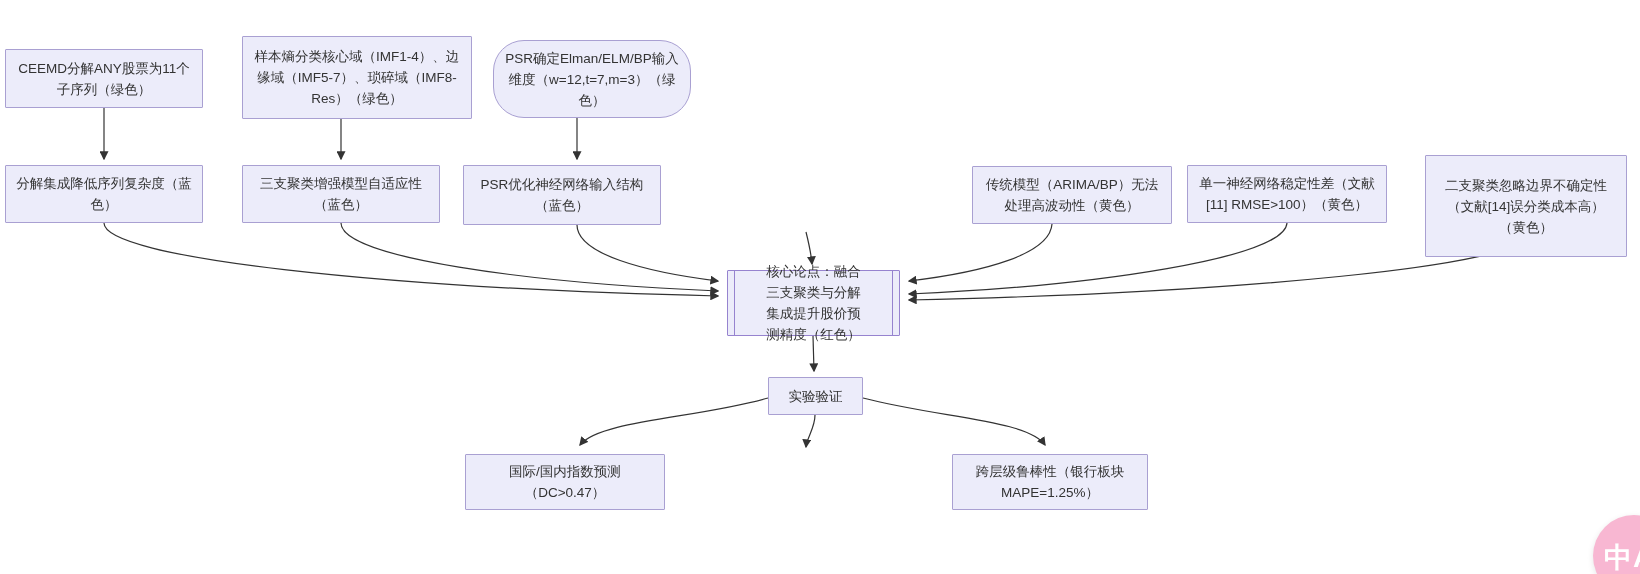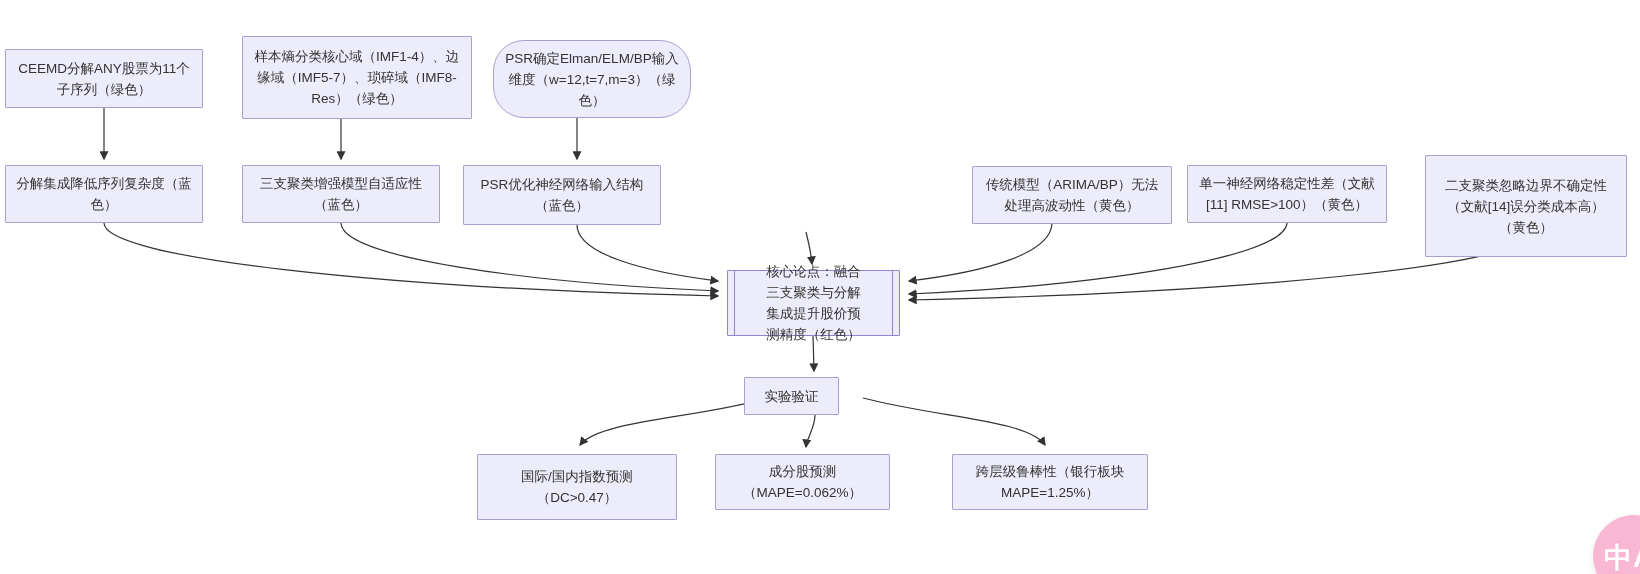--- a/index.html
+++ b/index.html
@@ -29,22 +29,22 @@
   .n-entropy {left:242px; top:36px;  width:230px;height:83px;}
   .n-psrdim  {left:493px; top:40px;  width:198px;height:78px;border-radius:31px;}
   .n-decomp  {left:5px;   top:165px; width:198px;height:58px;}
   .n-threeway{left:242px; top:165px; width:198px;height:58px;}
   .n-psropt  {left:463px; top:165px; width:198px;height:60px;}
   .n-mape    {left:715px; top:157px; width:182px;height:75px;}
   .n-trad    {left:952px; top:166px; width:200px;height:58px;margin-left:20px;}
   .n-single  {left:1187px;top:165px; width:200px;height:58px;}
   .n-twoway  {left:1425px;top:155px; width:202px;height:102px;}
   .n-core    {left:727px; top:270px; width:173px;height:66px;}
-  .n-exp     {left:744px; top:377px; width:95px; height:38px;}
-  .n-idx     {left:477px; top:454px; width:200px;height:66px;}
+  .n-exp     {left:768px; top:377px; width:95px; height:38px;}
+  .n-idx     {left:465px; top:454px; width:200px;height:56px;}
   .n-stock   {left:715px; top:454px; width:175px;height:56px;}
   .n-robust  {left:952px; top:454px; width:196px;height:56px;}
 
   .translate-btn{
     position:absolute;left:1593px;top:515px;width:82px;height:82px;
     background:#F8B7D2;border-radius:50%;border:none;cursor:pointer;
     box-shadow:0 2px 6px rgba(0,0,0,0.10);
   }
   .translate-btn .glyph{
     position:absolute;left:11px;top:24px;
@@ -93,20 +93,19 @@
   <div class="node n-psropt">PSR优化神经网络输入结构（蓝色）</div>
   <div class="node n-trad">传统模型（ARIMA/BP）无法处理高波动性（黄色）</div>
   <div class="node n-single">单一神经网络稳定性差（文献[11] RMSE&gt;100）（黄色）</div>
   <div class="node n-twoway">二支聚类忽略边界不确定性（文献[14]误分类成本高）（黄色）</div>
 
   <div class="node core n-core">核心论点：融合三支聚类与分解集成提升股价预测精度（红色）</div>
 
   <div class="node n-exp">实验验证</div>
 
   <div class="node n-idx">国际/国内指数预测（DC&gt;0.47）</div>
-  <div class="node n-stock">成分股预测（MAPE=0.062%）</div>
   <div class="node n-robust">跨层级鲁棒性（银行板块MAPE=1.25%）</div>
 
   <button class="translate-btn">
     <span class="glyph">中A</span>
   </button>
 
 </div>
 
 </body></html>

